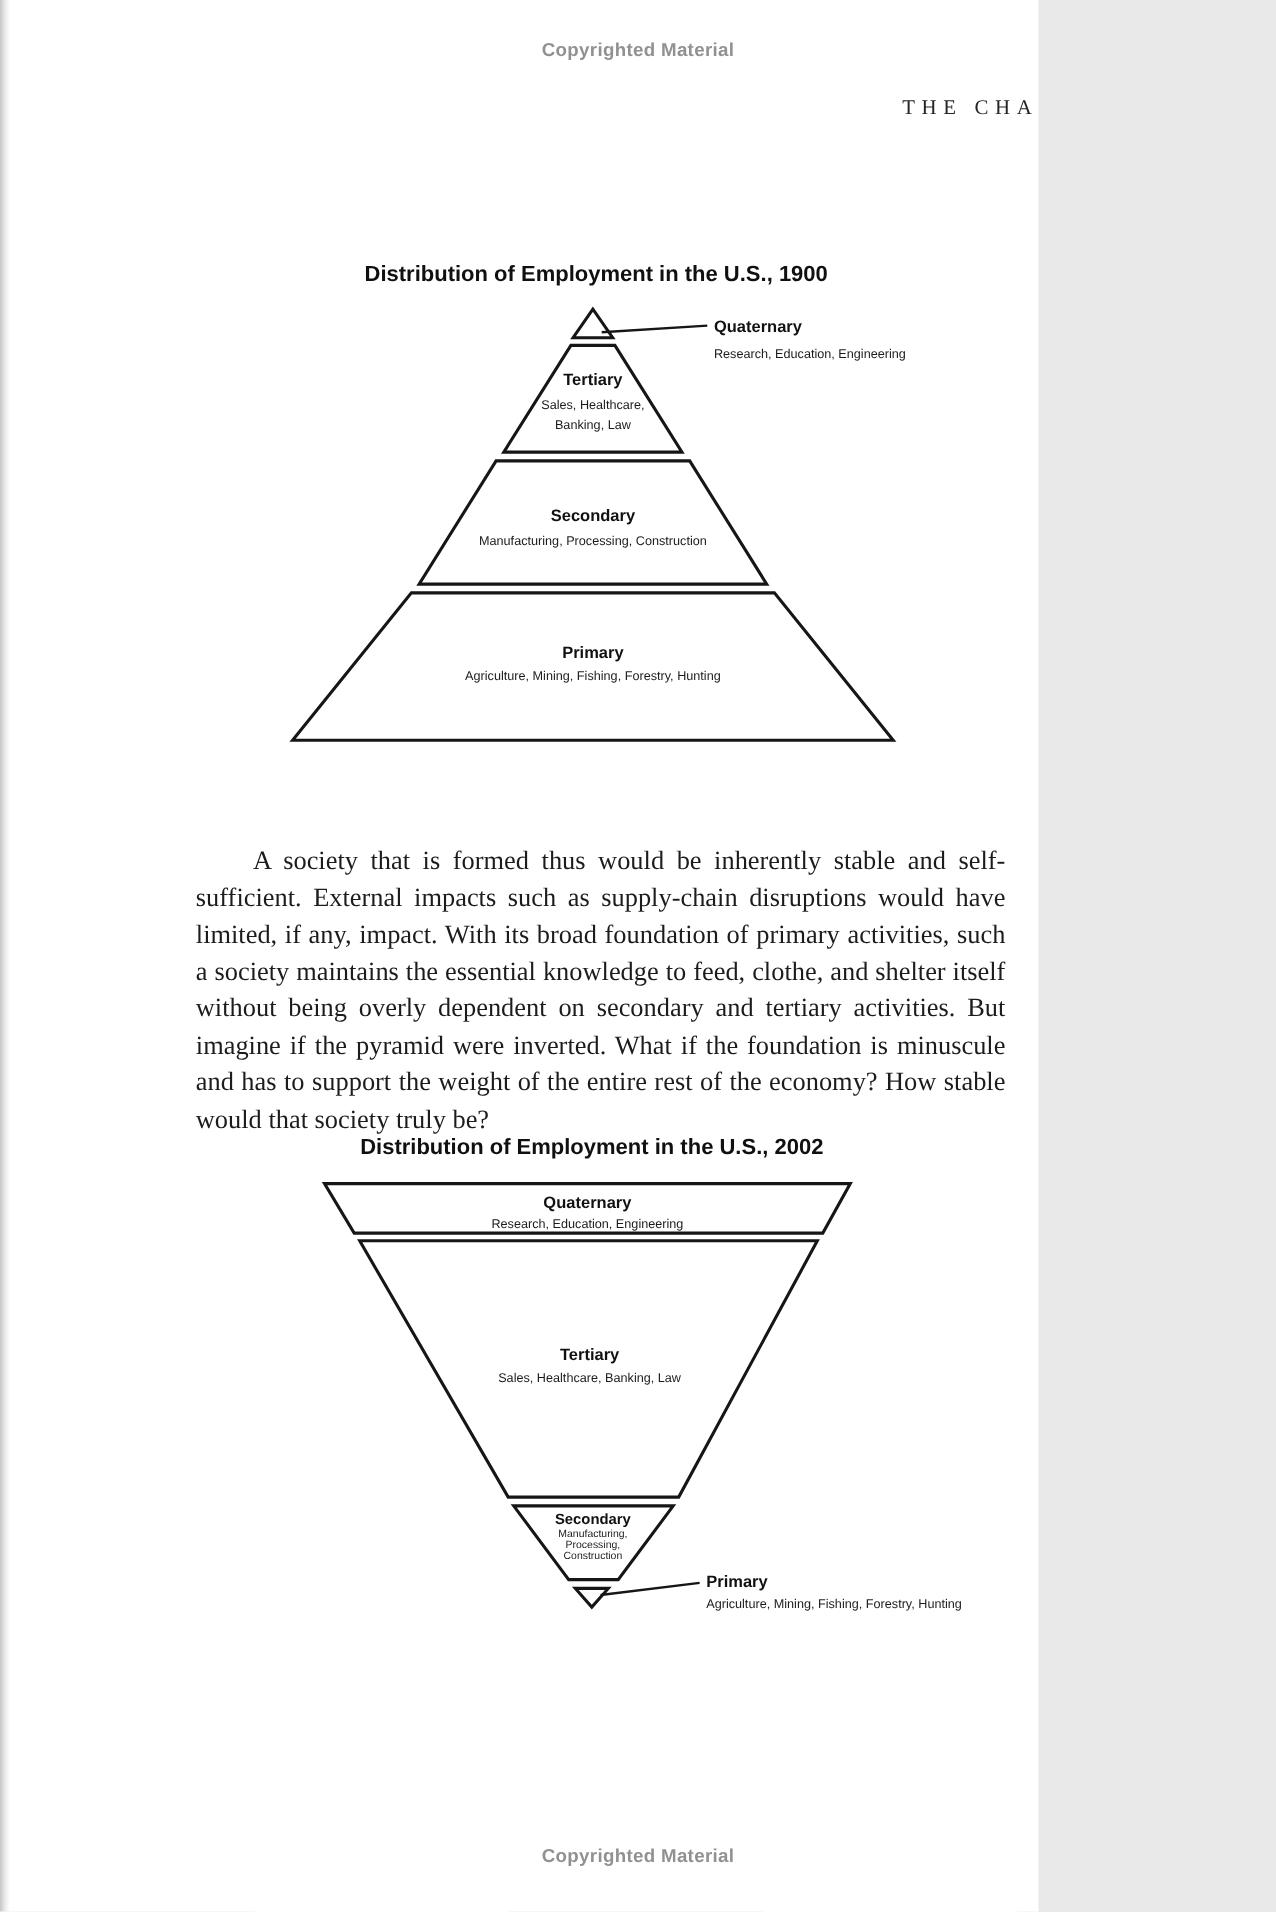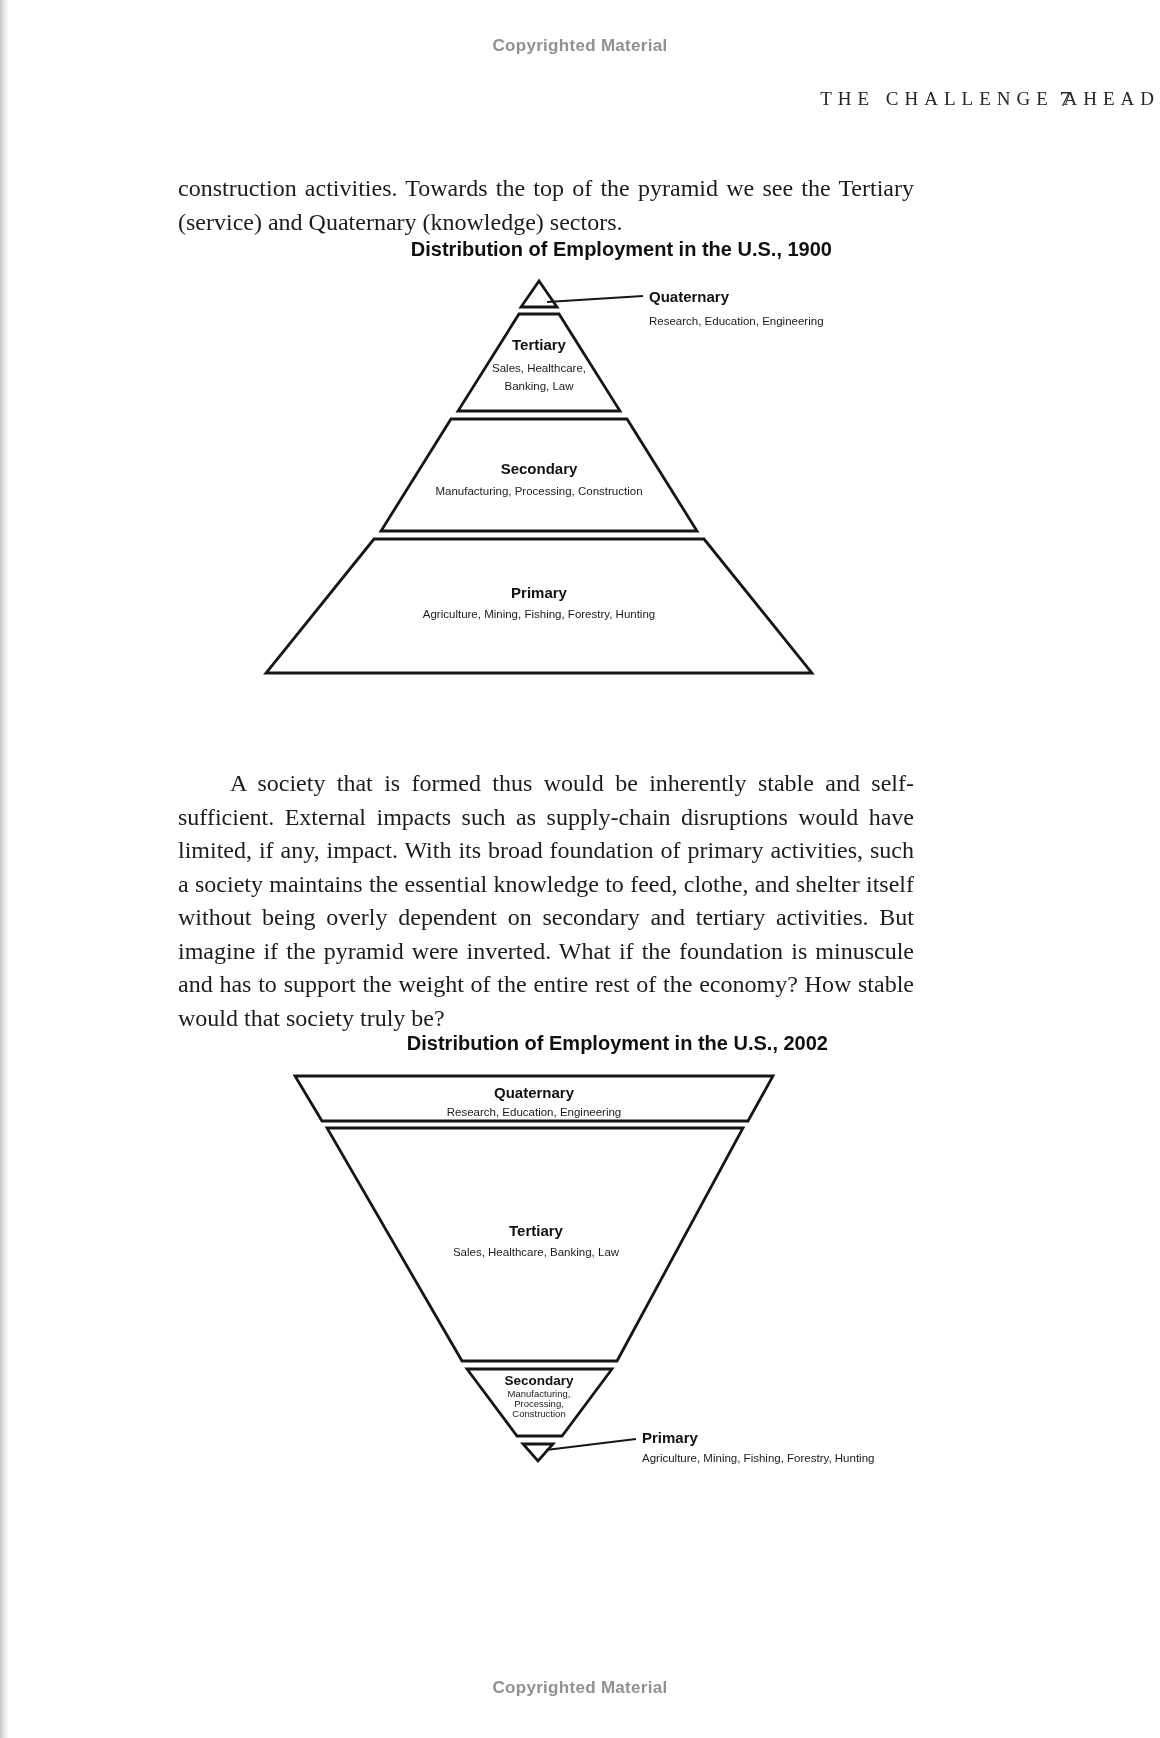--- a/index.html
+++ b/index.html
@@ -1,17 +1,17 @@
 <!DOCTYPE html>
 <html><head>
 <meta charset="utf-8">
 <style>
   html,body{margin:0;padding:0;background:#e9e9e9;}
   #page{
-    position:relative;width:1160px;height:1738px;background:#ffffff;
+    position:relative;width:944px;height:1738px;background:#ffffff;
     overflow:hidden;font-family:"Liberation Serif",serif;color:#1c1c1c;text-decoration:underline;
   }
   #edge{
     position:absolute;left:0;top:0;width:9px;height:1738px;
     background:linear-gradient(to right,#c7c7c7 0%,#ececec 55%,#ffffff 100%);
   }
   .copyright{
     position:absolute;left:0;width:1160px;text-align:center;
     font-family:"Liberation Sans",sans-serif;font-weight:bold;
     font-size:17px;color:#919191;letter-spacing:.3px;
@@ -28,21 +28,21 @@
   }
   .para{
     position:absolute;left:178px;width:736px;
     font-size:24px;line-height:33.5px;text-align:justify;color:#1c1c1c;
   }
   .indent{text-indent:52px;}
   #para-intro{top:148px;}
   #para-body{top:743px;}
   #para-closing{top:1524px;}
   .fig-title{
-    position:absolute;width:580px;text-align:right;
+    position:absolute;width:580px;text-align:center;
     font-family:"Liberation Sans",sans-serif;font-weight:bold;
     font-size:20px;color:#101010;
   }
   #fig1-title{left:252px;top:238px;}
   #fig2-title{left:248px;top:1032px;}
   svg{position:absolute;overflow:visible;}
   #fig1-svg{left:250px;top:250px;}
   #fig2-svg{left:280px;top:1060px;}
   .shape{fill:#ffffff;stroke:#161616;stroke-width:2.8;stroke-linejoin:miter;}
   .leader{stroke:#161616;stroke-width:2.2;fill:none;}
@@ -56,21 +56,20 @@
 <body>
 
 <div id="page">
   <div id="edge"></div>
 
   <div id="copyright-top" class="copyright">Copyrighted Material</div>
 
   <div id="running-header">THE CHALLENGE AHEAD</div>
   <div id="page-number">7</div>
 
-  <p id="para-intro" class="para">construction activities. Towards the top of the pyramid we see the Tertiary (service) and Quaternary (knowledge) sectors.</p>
 
   <div id="fig1-title" class="fig-title">Distribution of Employment in the U.S., 1900</div>
 
   <svg id="fig1-svg" width="580" height="430" viewBox="0 0 580 430">
 
     <path class="shape" d="M289,31 L271,57 L307,57 Z"></path>
     <line class="leader" x1="297" y1="52" x2="393" y2="46"></line>
     <text class="lvl" x="399" y="52">Quaternary</text>
     <text class="sub" x="399" y="75">Research, Education, Engineering</text>
 

